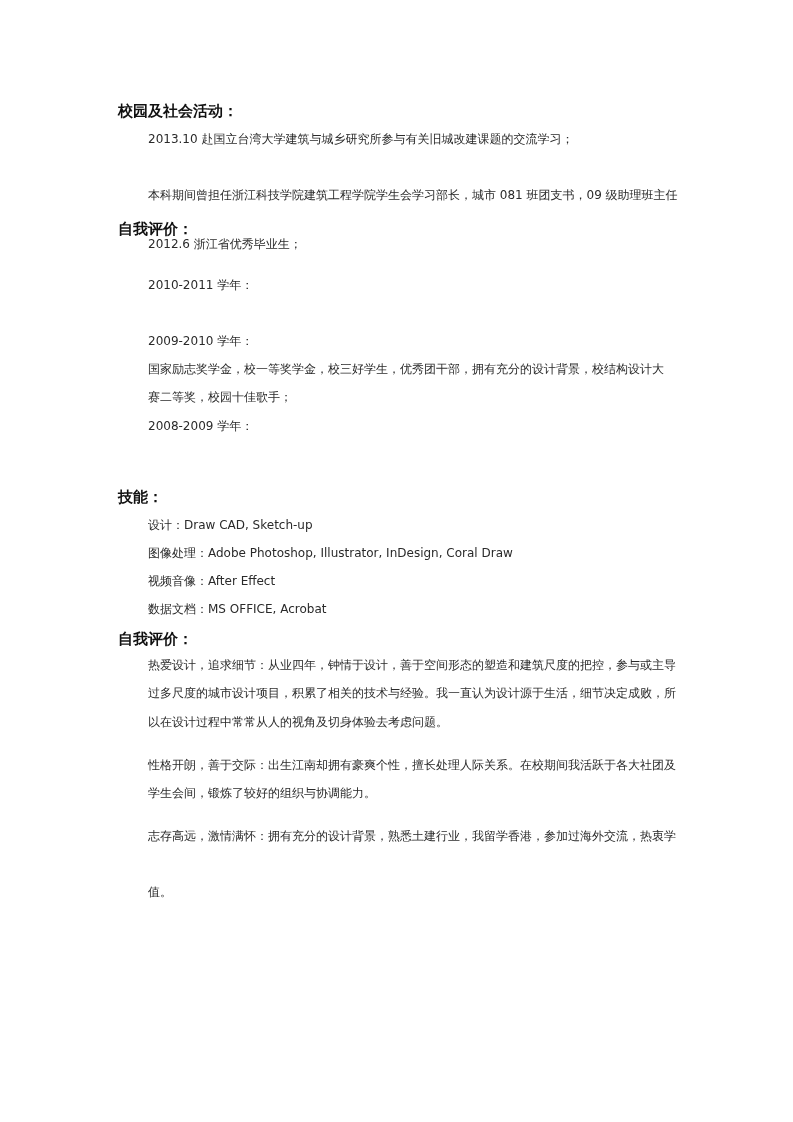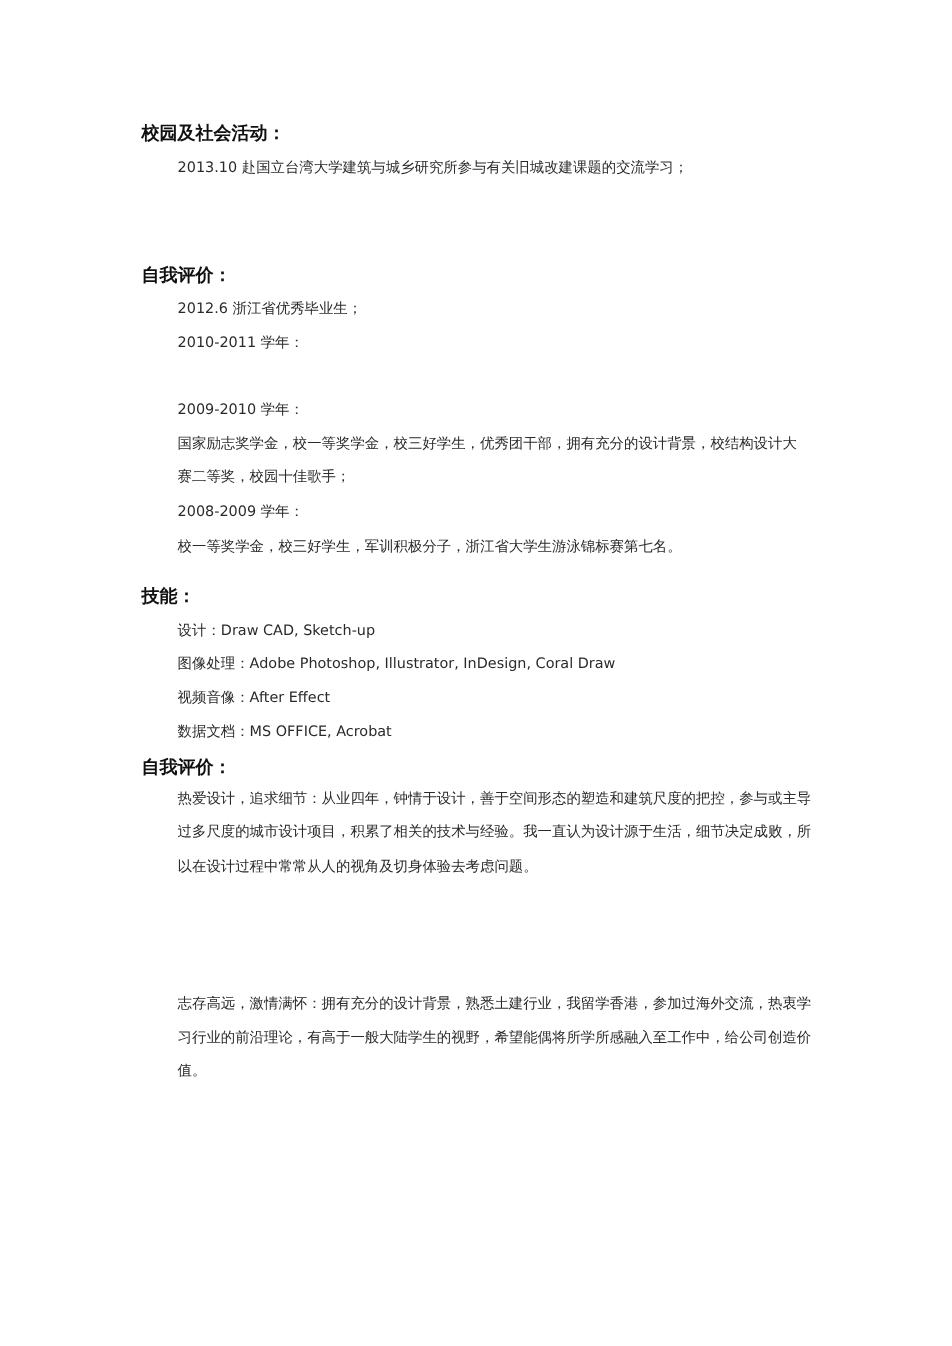--- a/index.html
+++ b/index.html
@@ -9,37 +9,38 @@
   .h { position: absolute; left: 118px; font-size: 15px; font-weight: bold; color: #111111; line-height: 20px; white-space: nowrap; }
   .l { position: absolute; left: 148px; font-size: 12px; line-height: 18px; color: #2a2a2a; white-space: nowrap; }
 </style>
 </head>
 <body>
 
 <div class="page">
 
   <div class="h" style="top:101px">校园及社会活动：</div>
   <div class="l" style="top:130px">2013.10  赴国立台湾大学建筑与城乡研究所参与有关旧城改建课题的交流学习；</div>
+  <div class="l" style="top:186px">本科期间曾担任浙江科技学院建筑工程学院学生会学习部长，城市 081 班团支书，09 级助理班主任</div>
 
   <div class="h" style="top:219px">自我评价：</div>
-  <div class="l" style="top:248px">2012.6  浙江省优秀毕业生；</div>
+  <div class="l" style="top:235px">2012.6  浙江省优秀毕业生；</div>
   <div class="l" style="top:276px">2010-2011 学年：</div>
   <div class="l" style="top:332px">2009-2010 学年：</div>
   <div class="l" style="top:360px">国家励志奖学金，校一等奖学金，校三好学生，优秀团干部，拥有充分的设计背景，校结构设计大</div>
   <div class="l" style="top:388px">赛二等奖，校园十佳歌手；</div>
   <div class="l" style="top:417px">2008-2009 学年：</div>
-  <div class="l" style="top:446px">校一等奖学金，校三好学生，军训积极分子，浙江省大学生游泳锦标赛第七名。</div>
 
   <div class="h" style="top:487px">技能：</div>
   <div class="l" style="top:516px">设计：Draw CAD, Sketch-up</div>
   <div class="l" style="top:544px">图像处理：Adobe Photoshop, Illustrator, InDesign, Coral Draw</div>
   <div class="l" style="top:572px">视频音像：After Effect</div>
   <div class="l" style="top:600px">数据文档：MS OFFICE, Acrobat</div>
 
   <div class="h" style="top:629px">自我评价：</div>
   <div class="l" style="top:656px">热爱设计，追求细节：从业四年，钟情于设计，善于空间形态的塑造和建筑尺度的把控，参与或主导</div>
   <div class="l" style="top:713px">以在设计过程中常常从人的视角及切身体验去考虑问题。</div>
   <div class="l" style="top:684px">过多尺度的城市设计项目，积累了相关的技术与经验。我一直认为设计源于生活，细节决定成败，所</div>
+  <div class="l" style="top:756px">性格开朗，善于交际：出生江南却拥有豪爽个性，擅长处理人际关系。在校期间我活跃于各大社团及</div>
+  <div class="l" style="top:784px">学生会间，锻炼了较好的组织与协调能力。</div>
   <div class="l" style="top:827px">志存高远，激情满怀：拥有充分的设计背景，熟悉土建行业，我留学香港，参加过海外交流，热衷学</div>
-  <div class="l" style="top:855px">习行业的前沿理论，有高于一般大陆学生的视野，希望能偶将所学所感融入至工作中，给公司创造价</div>
   <div class="l" style="top:883px">值。</div>
 
 </div>
 
 </body></html>

